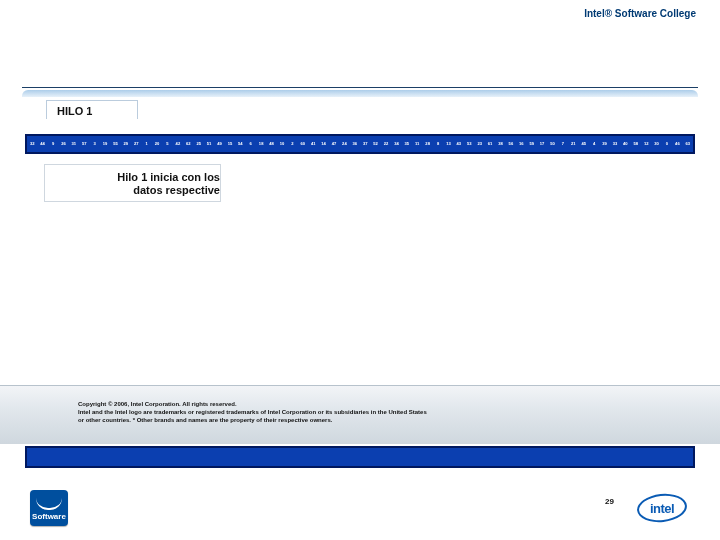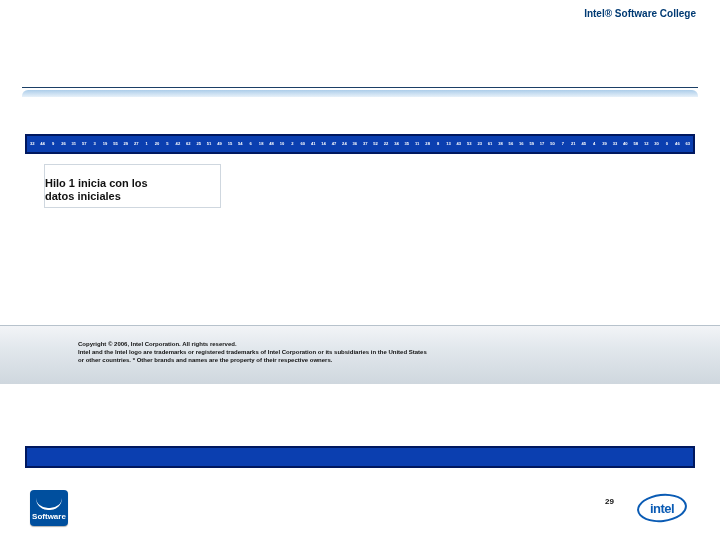--- a/index.html
+++ b/index.html
@@ -7,21 +7,21 @@
     padding: 0;
     width: 720px;
     height: 540px;
     font-family: Verdana, Arial, sans-serif;
     background: #fff;
     overflow: hidden;
     position: relative;
   }
   .slide {
     width: 720px;
-    height: 384px;
+    height: 444px;
     position: relative;
     background: #fff;
   }
   .top-right {
     position: absolute;
     top: 8px;
     right: 24px;
     font-size: 10px;
     font-weight: bold;
     color: #003a73;
@@ -112,23 +112,23 @@
     position: absolute;
     top: 164px;
     left: 44px;
     width: 175px;
     height: 30px;
     background: #fff;
     border: 1px solid #cfd7df;
     color: #111;
     font-size: 11px;
     font-weight: bold;
-    text-align: left;
+    text-align: right;
     line-height: 13px;
-    padding-top: 12px;
+    padding-top: 6px;
   }
   .blue-bar {
     position: absolute;
     top: 446px;
     left: 25px;
     right: 25px;
     height: 18px;
     background: #0b3fb0;
     border: 2px solid #00185f;
   }
@@ -219,20 +219,21 @@
 
   <div class="top-right">Intel® Software College</div>
 
 
 
   <div class="rule-wrap">
     <div class="rule-dark"></div>
     <div class="rule-light"></div>
   </div>
 
+  <div class="hilo-label">HILO 1</div>
 
   <div class="data-row" id="data-row">
       <span>32</span>
       <span>44</span>
       <span>9</span>
       <span>26</span>
       <span>31</span>
       <span>57</span>
       <span>3</span>
       <span>19</span>
@@ -289,21 +290,21 @@
       <span>58</span>
       <span>12</span>
       <span>30</span>
       <span>0</span>
       <span>46</span>
       <span>63</span>
     </div>
 
   <div class="caption">
     <span>Hilo 1 inicia con los</span><br>
-    <span>datos iniciales</span>
+    <span>datos respective</span>
   </div>
 
   <div class="blue-bar"></div>
 
   <div class="badge">
     <div class="swoosh"></div>
     <div>Software</div>
   </div>
 
   <div class="footer">

